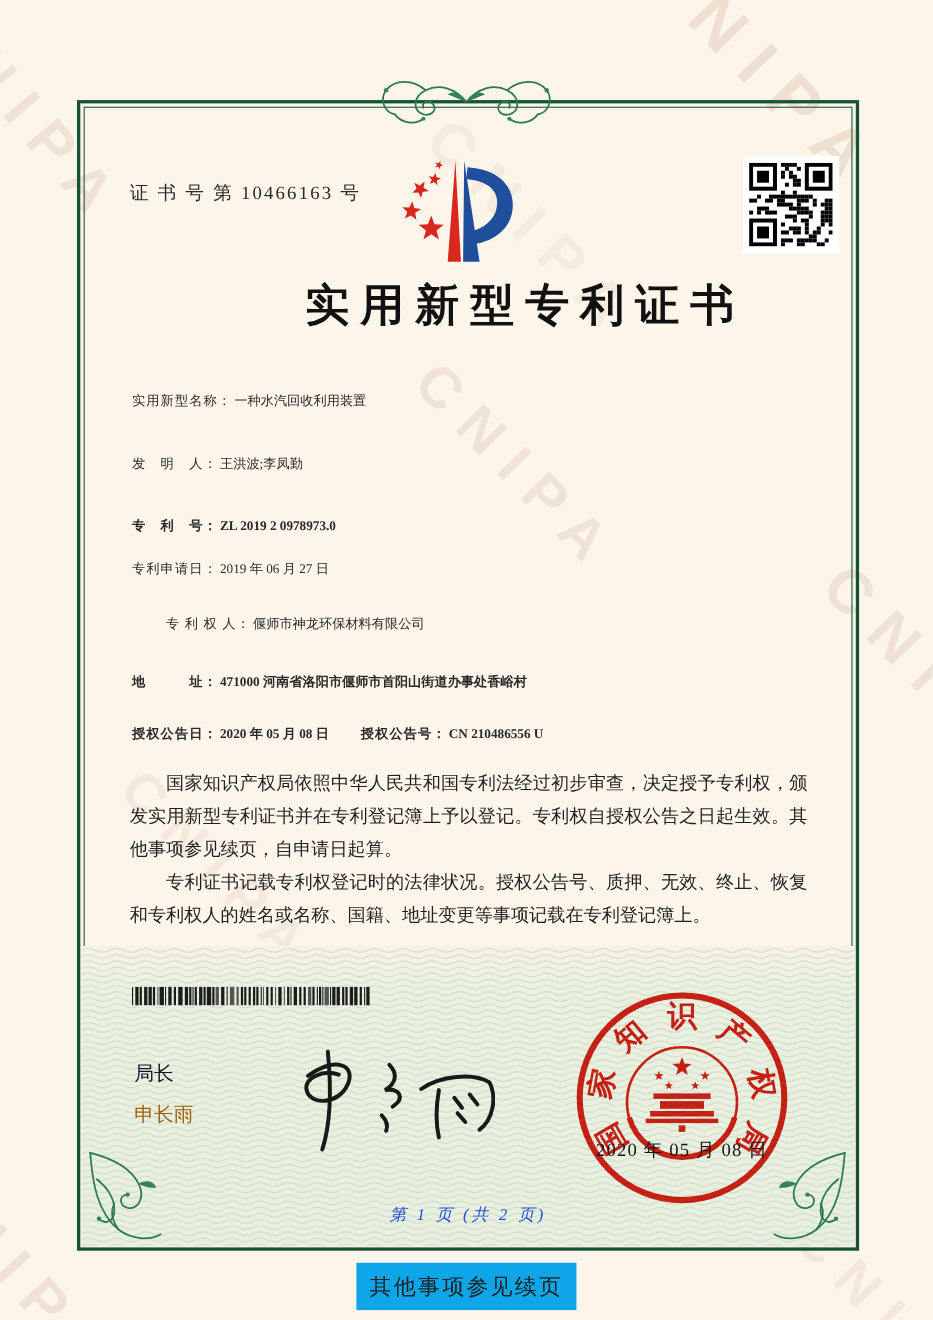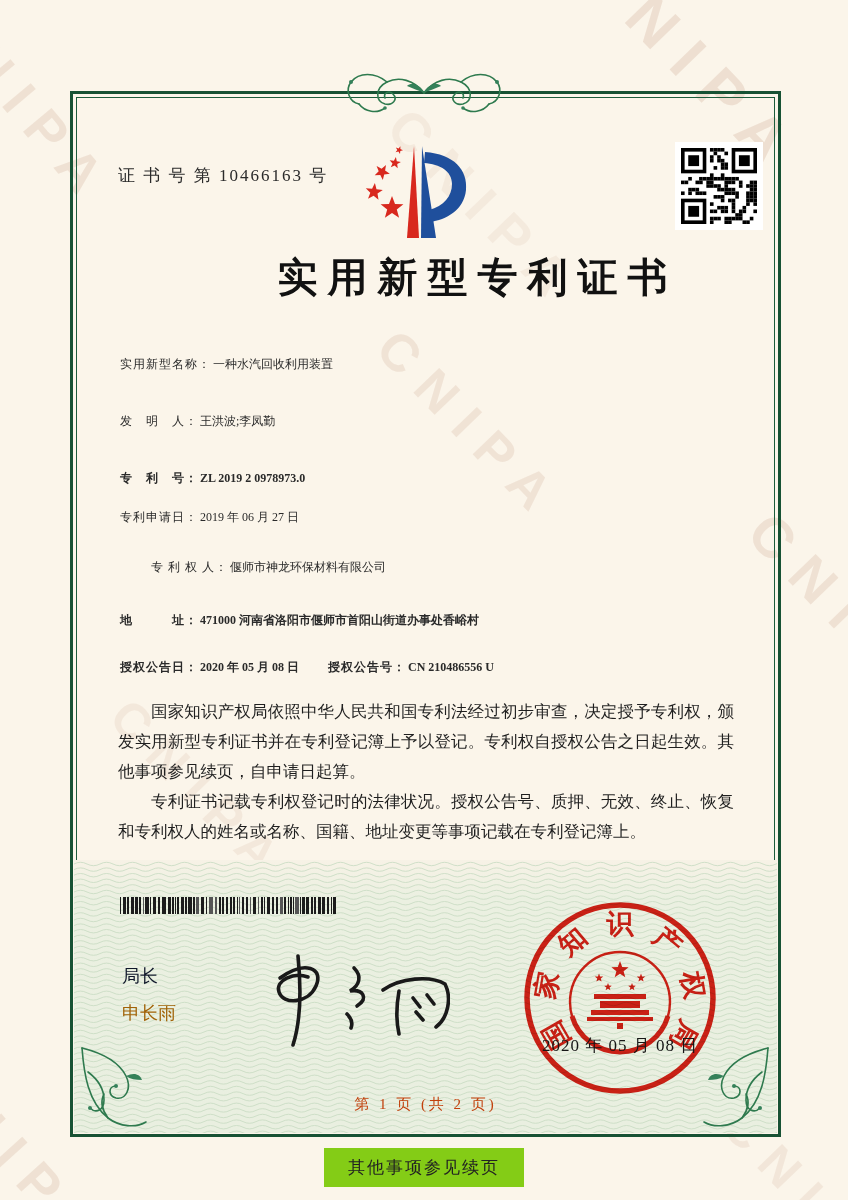--- a/index.html
+++ b/index.html
@@ -64,26 +64,26 @@
     font-family:"Liberation Sans","DejaVu Sans",sans-serif; color:#a16207;
   }
   .signature { position:absolute; left:250px; top:948px; z-index:3; }
   .seal { position:absolute; left:509px; top:887px; z-index:3; mix-blend-mode:multiply; }
   .seal-date {
     position:absolute; left:509px; top:1034px; width:222px; text-align:center;
     z-index:4; font-size:17px; letter-spacing:1px; color:#161616;
   }
   .page-info {
     position:absolute; left:73px; top:1095px; width:705px; text-align:center;
-    font-size:15px; letter-spacing:3px; z-index:2; color:#c2410c;
+    font-size:15px; letter-spacing:3px; z-index:2; color:#1d4ed8;font-style:italic;
   }
   .cont-note {
     position:absolute; left:324px; top:1148px; width:200px; z-index:2;
-    background:#84cc16; text-align:center; padding:8px 0;
-    font-size:17px; letter-spacing:2px; color:#222;
+    background:#0ea5e9; text-align:center; padding:8px 0;
+    font-size:20px; letter-spacing:2px; color:#222;
   }
 </style>
 </head>
 <body>
 
 <div class="page">
 
   <div id="wm-layer">
       <div class="wm" style="left: -34px; top: -14px; font-size: 54px; opacity: 0.55; transform: rotate(50deg);">CNIPA</div>
       <div class="wm" style="left: 618px; top: -66px; font-size: 62px; opacity: 0.6; transform: rotate(46deg);">CNIPA</div>

